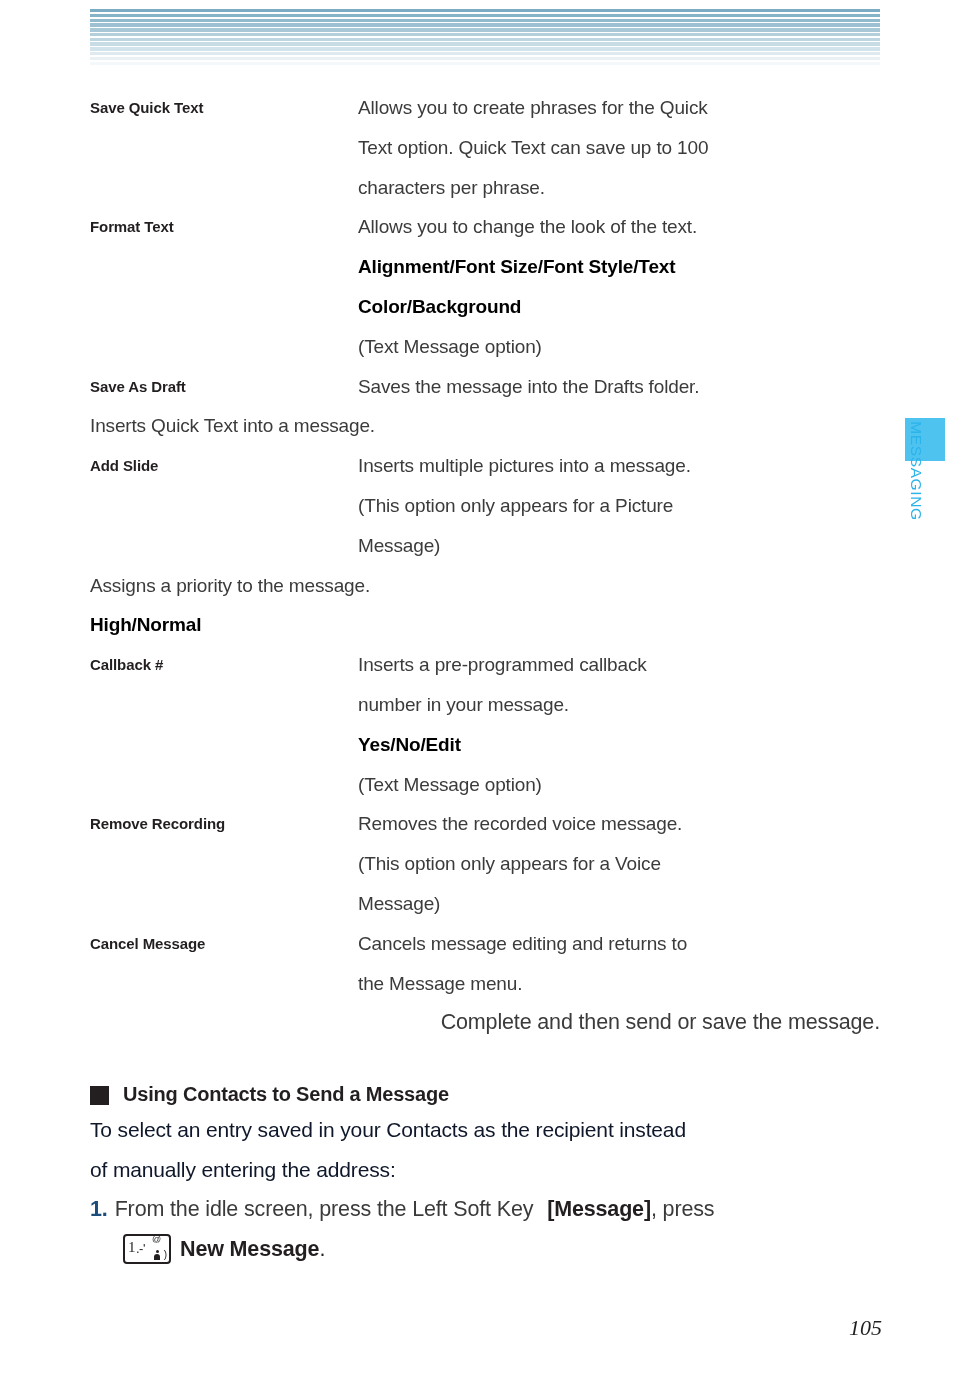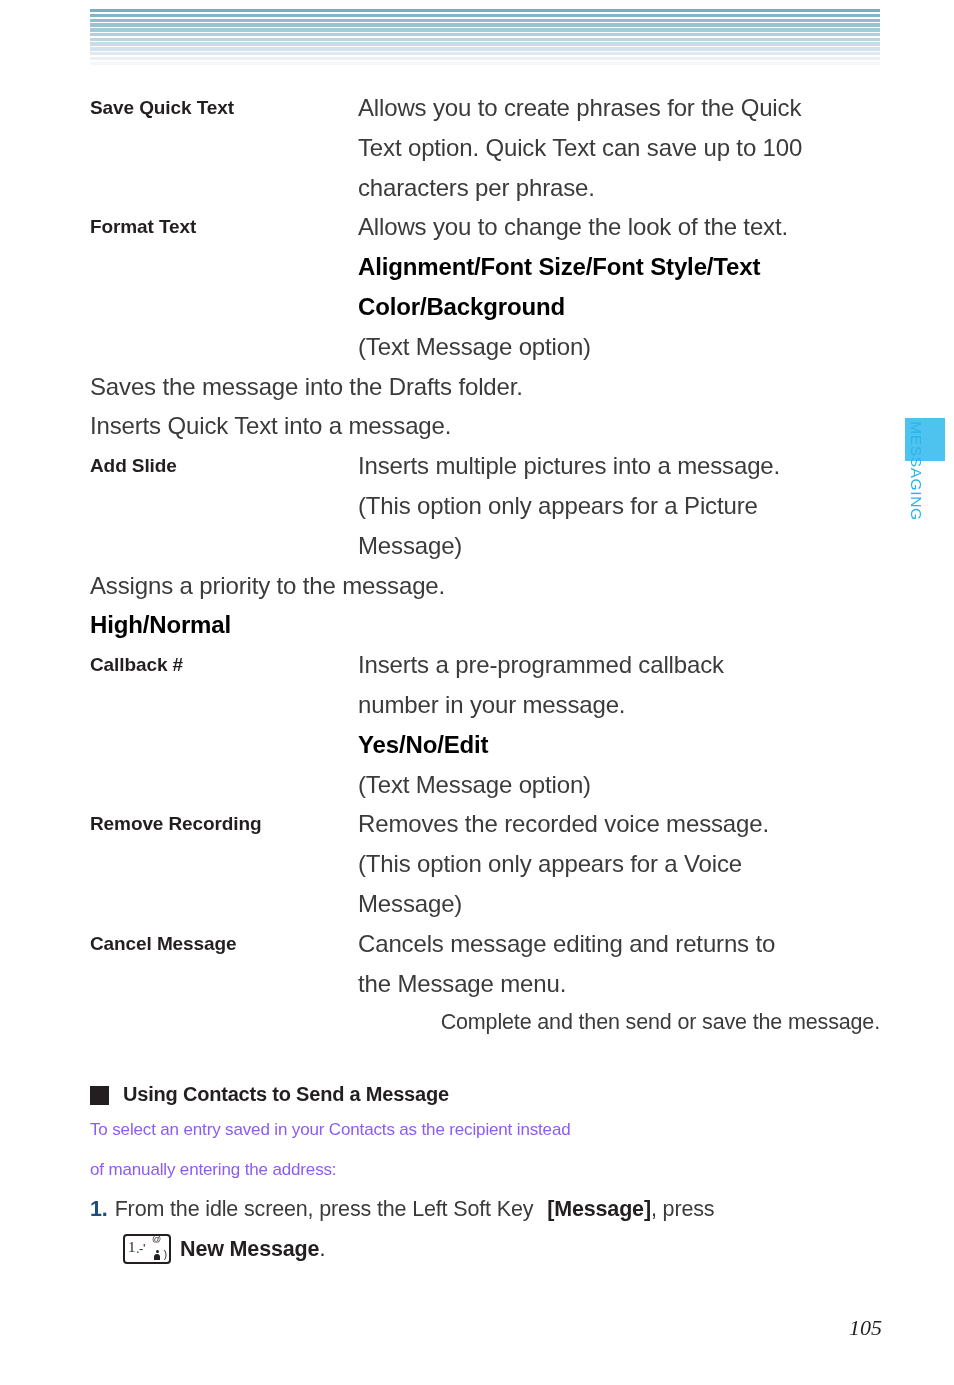--- a/index.html
+++ b/index.html
@@ -39,29 +39,29 @@
   .deflist {
     width: 100%;
   }
   .defrow {
     display: flex;
     align-items: flex-start;
   }
   .term {
     width: 268px;
     flex: 0 0 268px;
-    font-size: 19px;
+    font-size: 15px;
     font-weight: bold;
     line-height: 39.8px;
     color: #231f20;
     letter-spacing: -0.1px;
   }
   .desc {
     flex: 1 1 auto;
-    font-size: 24px;
+    font-size: 19px;
     line-height: 39.8px;
     color: #3b3b3b;
     letter-spacing: -0.15px;
   }
   .desc-line {
     display: block;
   }
   .desc-line.b {
     font-weight: bold;
     color: #000000;
@@ -93,23 +93,23 @@
     top: 1px;
   }
   .section-heading-text {
     font-size: 20px;
     font-weight: bold;
     color: #231f20;
     letter-spacing: -0.2px;
   }
 
   .body-para {
-    font-size: 17px;
-    line-height: 39.8px;
-    color: #8b5cf6;
+    font-size: 21px;
+    line-height: 39.8px;
+    color: #0f172a;
     letter-spacing: -0.15px;
   }
 
   .step {
     display: flex;
     align-items: flex-start;
     font-size: 21.5px;
     line-height: 39.8px;
     color: #3b3b3b;
     letter-spacing: -0.15px;
@@ -294,20 +294,21 @@
       <div class="defrow">
         <div class="term">Format Text</div>
         <div class="desc">
           <span class="desc-line">Allows you to change the look of the text.</span>
           <span class="desc-line b">Alignment/Font Size/Font Style/Text</span>
           <span class="desc-line b">Color/Background</span>
           <span class="desc-line">(Text Message option)</span>
         </div>
       </div>
       <div class="defrow">
+        <div class="term">Save As Draft</div>
         <div class="desc">
           <span class="desc-line">Saves the message into the Drafts folder.</span>
         </div>
       </div>
       <div class="defrow">
         <div class="desc">
           <span class="desc-line">Inserts Quick Text into a message.</span>
         </div>
       </div>
       <div class="defrow">

